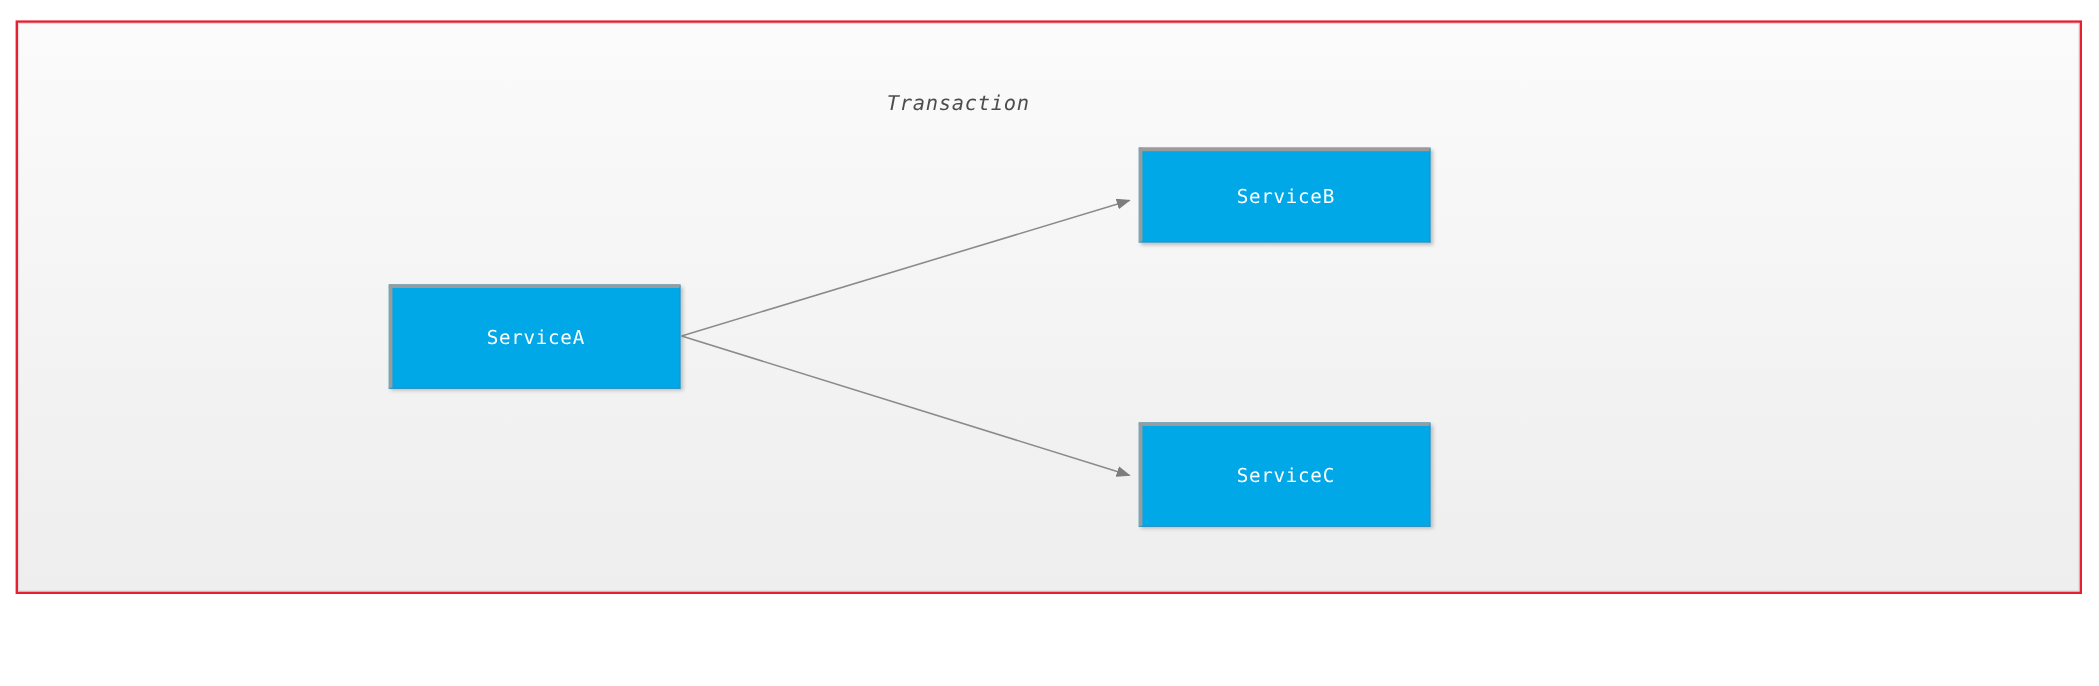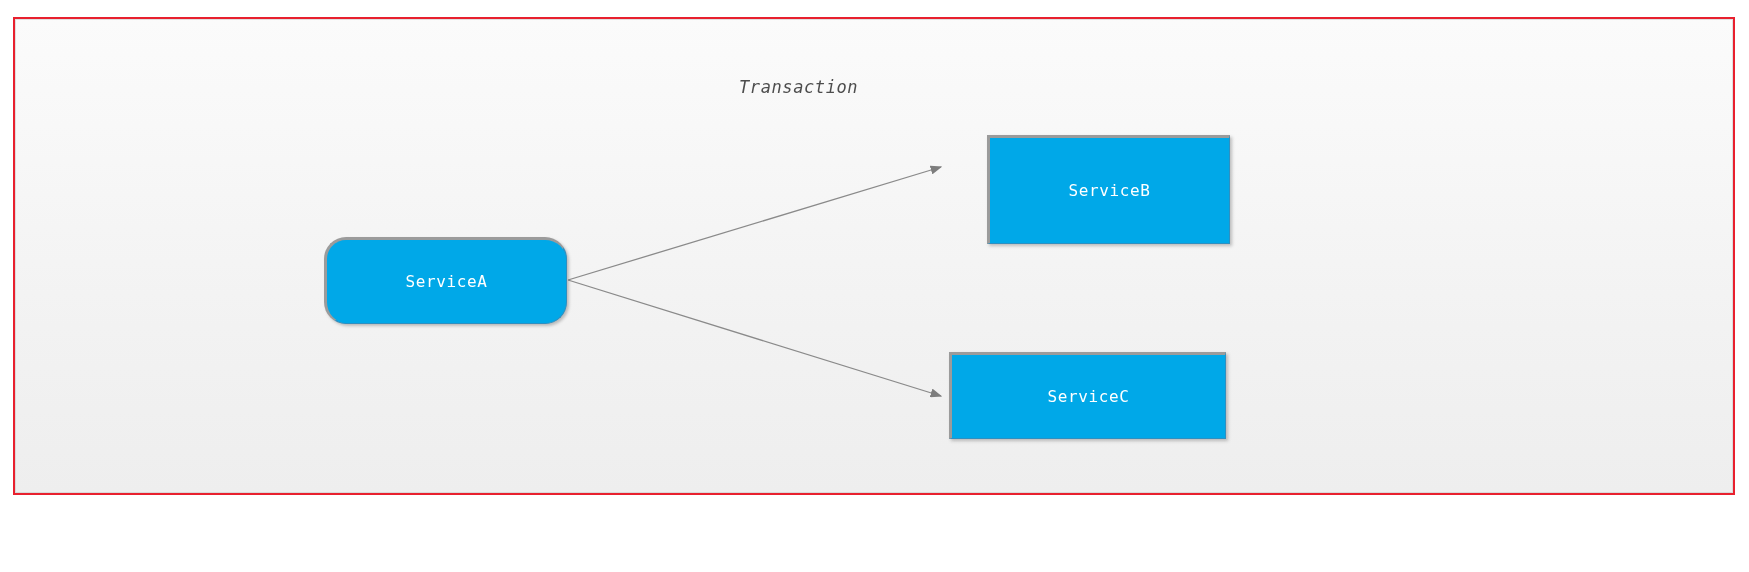--- a/index.html
+++ b/index.html
@@ -70,23 +70,23 @@
     align-items: center;
     justify-content: center;
   }
   .node-label {
     font-family: "DejaVu Sans Mono", monospace;
     font-size: 16px;
     letter-spacing: 0.6px;
     color: #ffffff;
     user-select: none;
   }
-  .node-a { left: 309px; top: 218px; width: 243px; height: 87px; border-radius: 22px; }
-  .node-b { left: 934px; top: 116px; width: 243px; height: 109px; margin-left: 38px; }
-  .node-c { left: 934px; top: 333px; width: 277px; height: 87px; }
+  .node-a { left: 309px; top: 218px; width: 243px; height: 87px; }
+  .node-b { left: 934px; top: 104px; width: 243px; height: 79px; }
+  .node-c { left: 934px; top: 333px; width: 243px; height: 87px; }
 </style>
 </head>
 <body>
 
 <div class="canvas-frame">
   <div class="diagram-border">
     <div class="diagram-inner-edge"></div>
 
     <div class="title-shift">Transaction</div>
 

